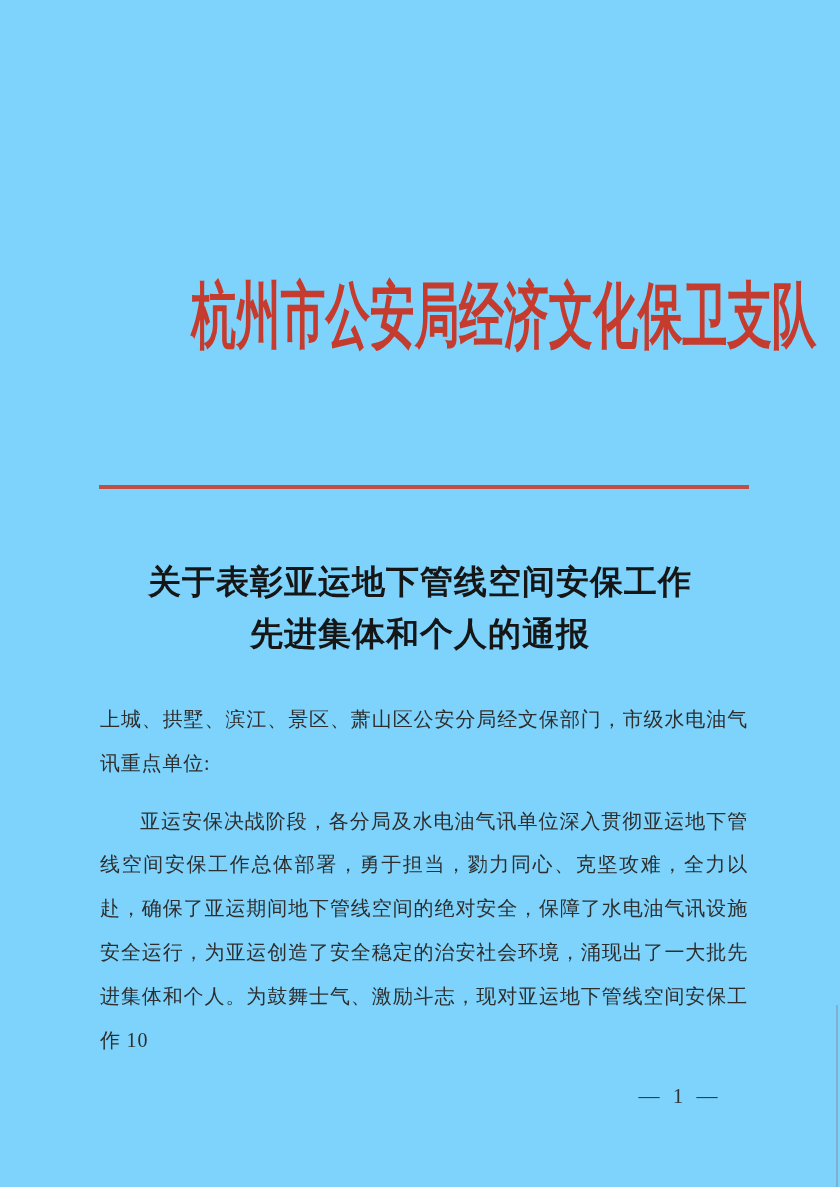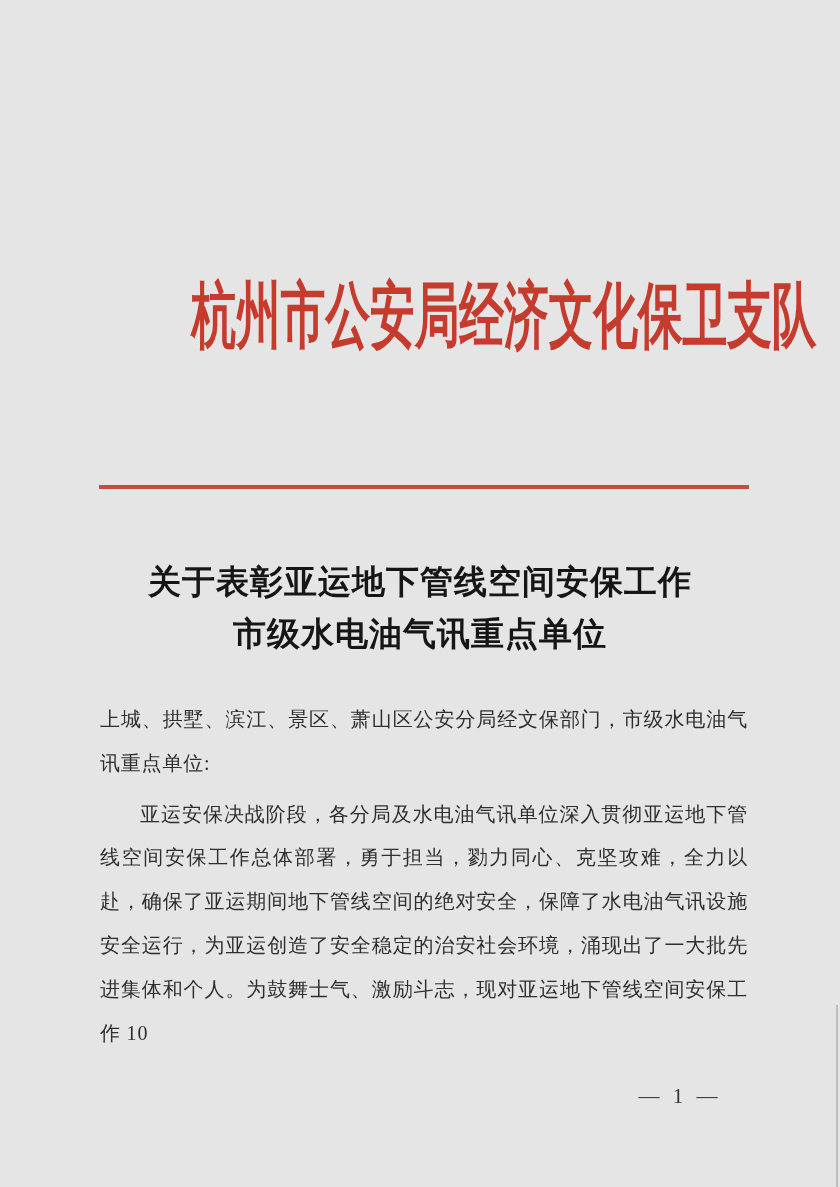--- a/index.html
+++ b/index.html
@@ -10,21 +10,21 @@
     width: 840px;
     height: 1187px;
     background: #fdfdfd;
     position: relative;
     overflow: hidden;
     font-family: "Liberation Serif", serif;
   }
   .page {
     position: absolute;
     inset: 0;
-    background: #e5e5e5;
+    background: #7dd3fc;
   }
   
   .scan-edge-right {
     position: absolute;
     top: 1005px;
     right: 2px;
     width: 2px;
     height: 182px;
     background: rgba(120,120,120,0.35);
   }
@@ -82,21 +82,21 @@
     line-height: 43.8px;
     color: #2e2e2e;
     letter-spacing: 0.8px;
     text-align: justify;
   }
   .body-text p {
     margin: 0;
   }
   .body-text p.indent {
     text-indent: 2em;
-    margin-top: 7px;
+    margin-top: 14px;
   }
   .page-number {
     position: absolute;
     top: 1084px;
     left: 600px;
     width: 160px;
     text-align: center;
     font-family: "Liberation Serif", serif;
     font-size: 21px;
     letter-spacing: 4px;
@@ -109,21 +109,21 @@
 <div class="page">
 
   <div class="masthead">
     <span class="masthead-text">杭州市公安局经济文化保卫支队</span>
   </div>
 
   <div class="red-rule"></div>
 
   <h1 class="doc-title">
     <span class="line">关于表彰亚运地下管线空间安保工作</span>
-    <span class="line">市级水电油气讯重点单位</span>
+    <span class="line">先进集体和个人的通报</span>
   </h1>
 
   <div class="body-text">
     <p class="salutation">上城、拱墅、滨江、景区、萧山区公安分局经文保部门，市级水电油气讯重点单位:</p>
     <p class="indent">亚运安保决战阶段，各分局及水电油气讯单位深入贯彻亚运地下管线空间安保工作总体部署，勇于担当，勠力同心、克坚攻难，全力以赴，确保了亚运期间地下管线空间的绝对安全，保障了水电油气讯设施安全运行，为亚运创造了安全稳定的治安社会环境，涌现出了一大批先进集体和个人。为鼓舞士气、激励斗志，现对亚运地下管线空间安保工作 10</p>
   </div>
 
   <div class="page-number">— 1 —</div>
 
   <div class="scan-edge-right"></div>

